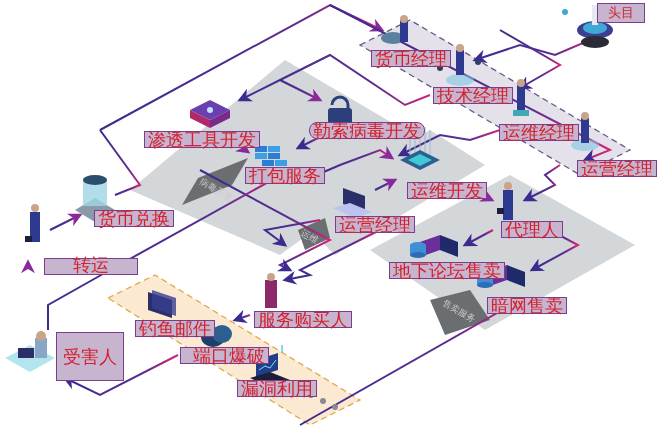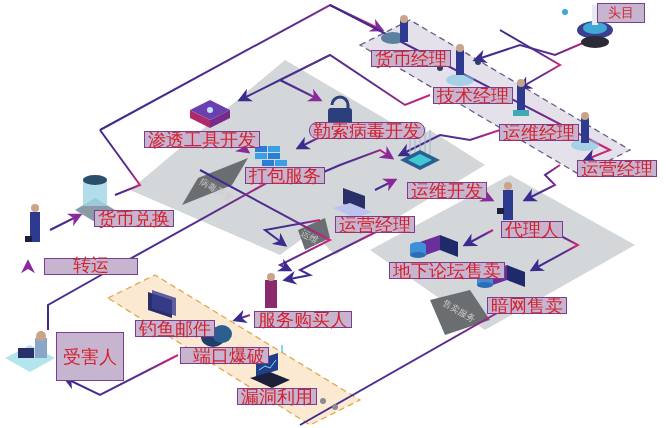--- a/index.html
+++ b/index.html
@@ -215,14 +215,14 @@
 <div class="lbl" style="left:398px;top:182px;margin-left:9px;">运维开发</div>
 <div class="lbl" style="left:335px;top:216px;">运营经理</div>
 <div class="lbl" style="left:493px;top:221px;margin-left:8px;">代理人</div>
 <div class="lbl" style="left:389px;top:262px;">地下论坛售卖</div>
 <div class="lbl" style="left:487px;top:297px;">暗网售卖</div>
 <div class="lbl" style="left:94px;top:210px;">货币兑换</div>
 <div class="lbl" style="left:44px;top:258px;padding:0 28px;font-family:Liberation Mono, monospace;">转运</div>
 <div class="lbl" style="left:254px;top:311px;">服务购买人</div>
 <div class="lbl" style="left:135px;top:320px;">钓鱼邮件</div>
 <div class="lbl" style="left:180px;top:347px;padding-left:12px;">端口爆破</div>
-<div class="lbl" style="left:237px;top:380px;margin-top:8px;">漏洞利用</div>
+<div class="lbl" style="left:237px;top:380px;">漏洞利用</div>
 <div class="lbl" style="left:56px;top:332px;padding:16px 6px;">受害人</div>
 
 </body></html>

